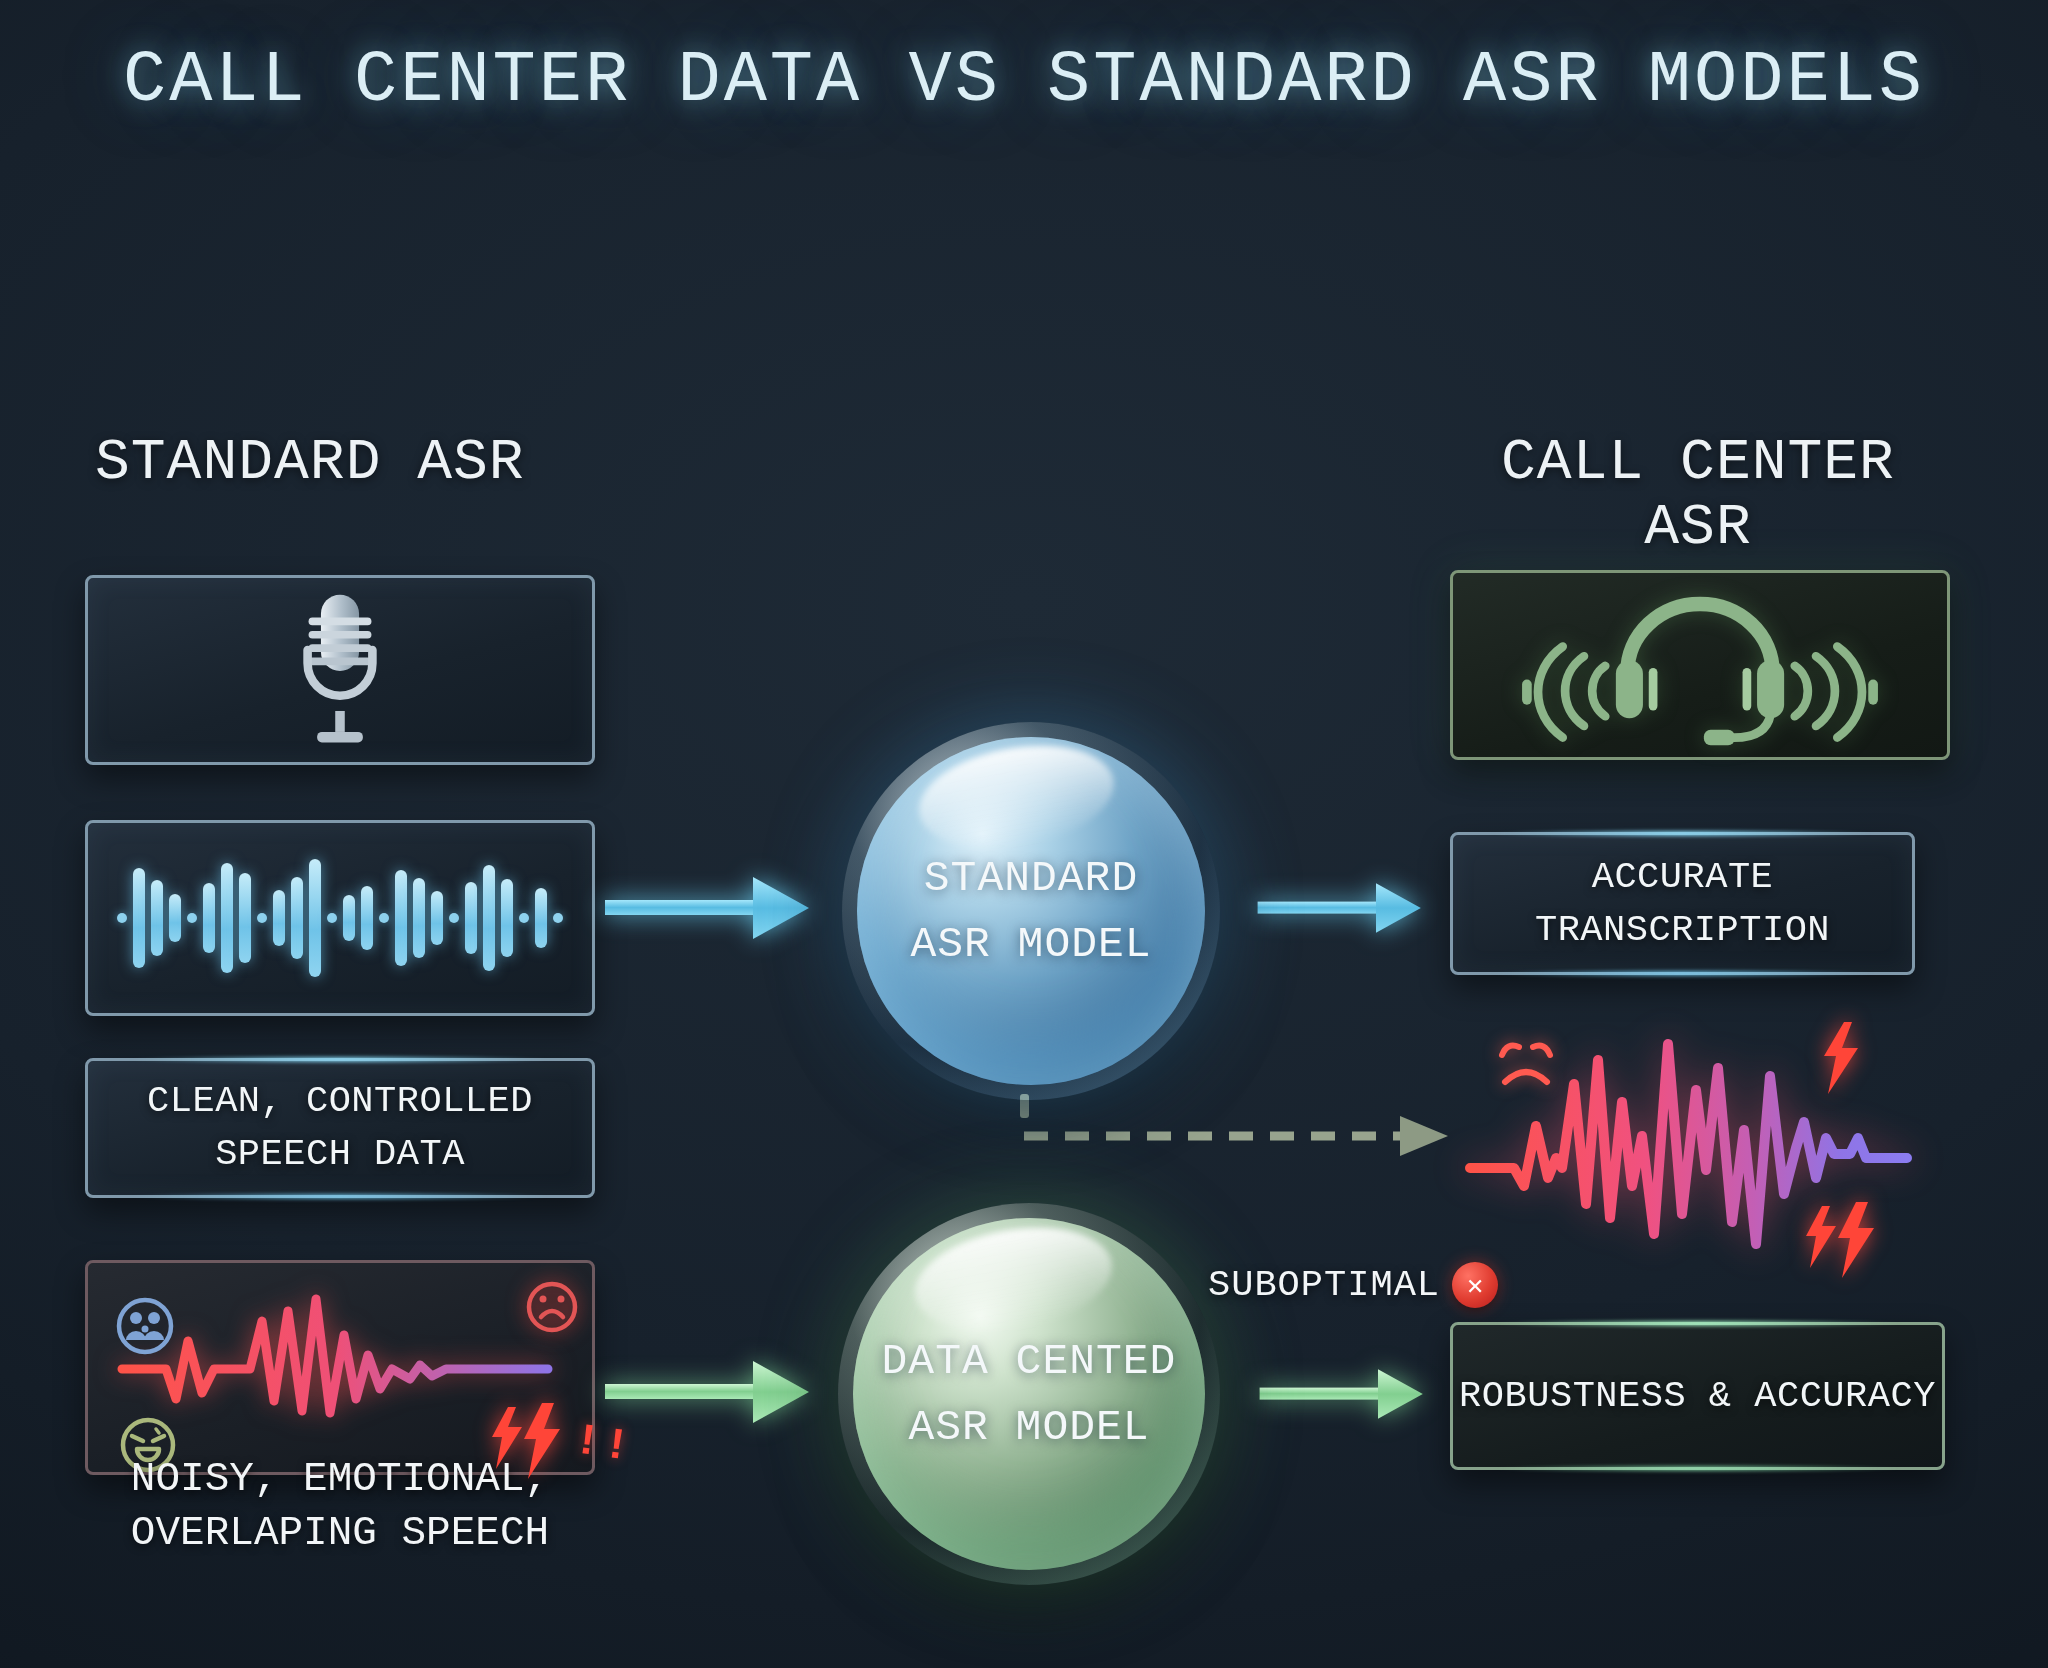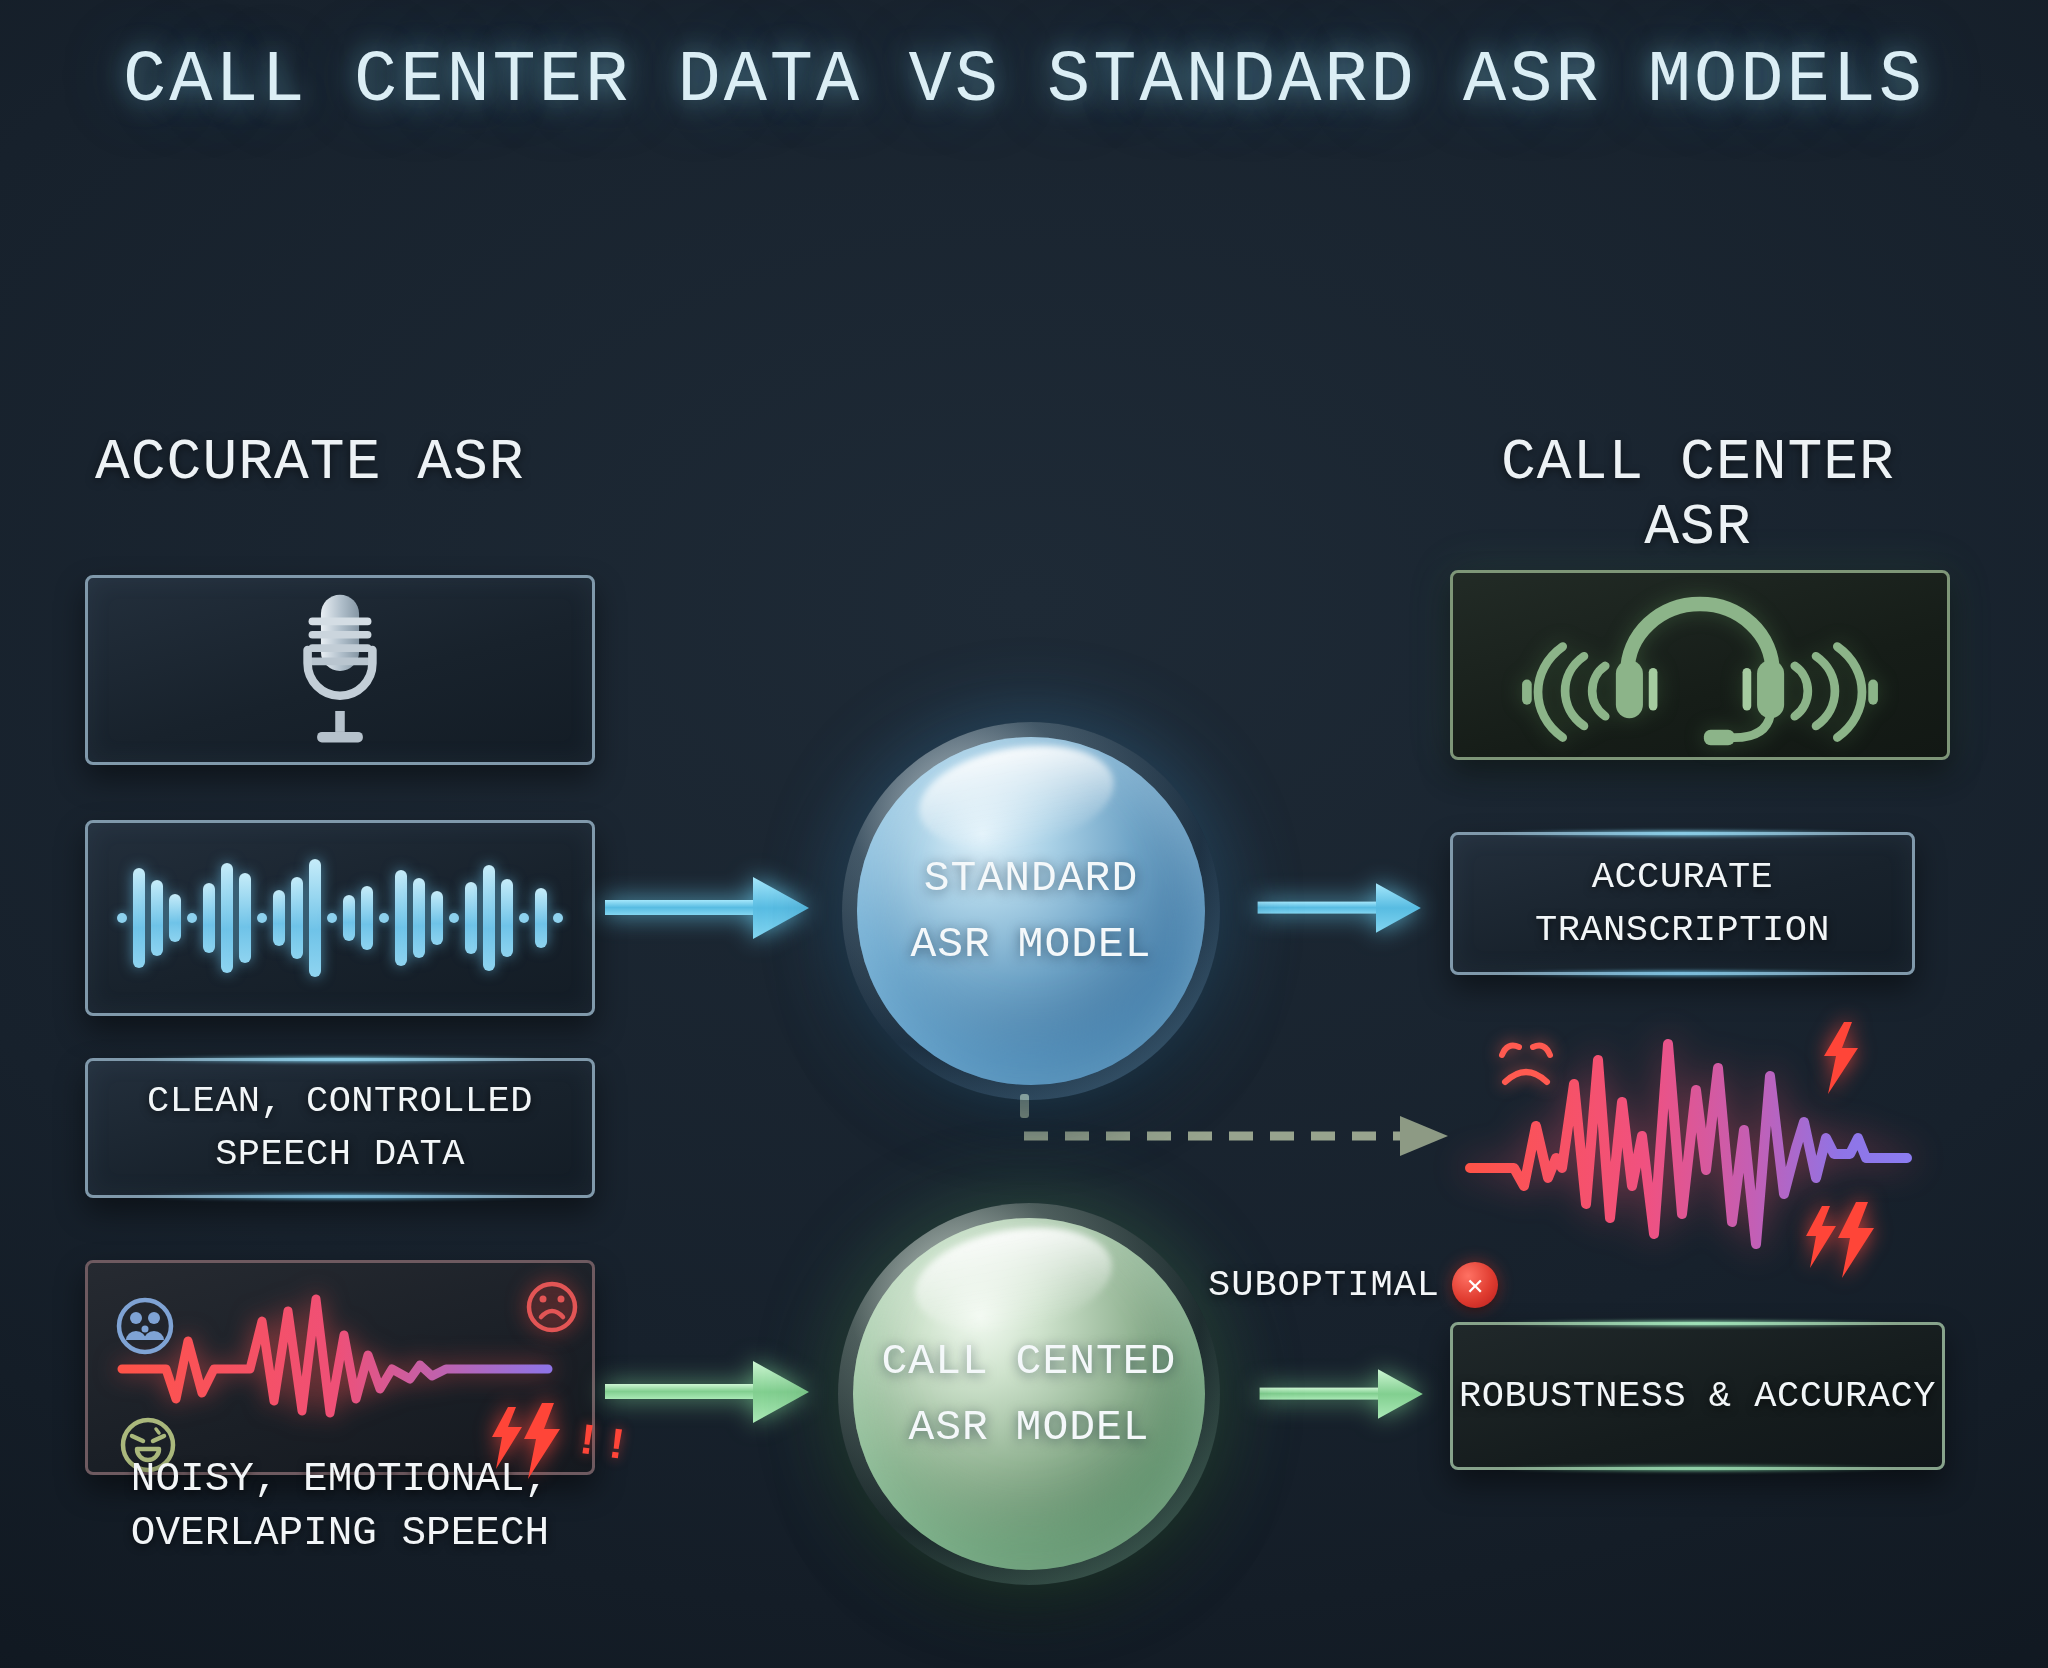--- a/index.html
+++ b/index.html
@@ -132,21 +132,21 @@
   .bolt-top{position:absolute;left:1818px;top:1022px;z-index:3;}
   .bolt-bot{position:absolute;left:1800px;top:1198px;z-index:3;}
 </style>
 </head>
 <body>
 
 <div class="stage">
 
   <div class="title">CALL CENTER DATA VS STANDARD ASR MODELS</div>
 
-  <div class="col-header left-header">ACCURATE ASR</div>
+  <div class="col-header left-header">STANDARD ASR</div>
   <div class="col-header right-header">CALL CENTER ASR</div>
 
   <div class="card steel mic-card">
     <svg width="118" height="162" viewBox="0 0 120 170">
       <defs>
         <linearGradient id="micg" x1="0" y1="0" x2="1" y2="0">
           <stop offset="0" stop-color="#e8eef3"></stop>
             <stop offset=".55" stop-color="#aebdc9"></stop>
             <stop offset="1" stop-color="#8596a4"></stop>
         </linearGradient>
@@ -301,21 +301,21 @@
     <div class="orb-label">
       <div>STANDARD</div>
       <div>ASR MODEL</div>
     </div>
   </div>
   <div class="orb orb-green">
     <div class="shell"></div>
     <div class="core"></div>
     <div class="hl"></div>
     <div class="orb-label">
-      <div>CALL CENTED</div>
+      <div>DATA CENTED</div>
       <div>ASR MODEL</div>
     </div>
   </div>
 
   <div class="subopt">
     <span class="subopt-text">SUBOPTIMAL</span>
     <span class="xbadge">✕</span>
   </div>
 
   <div class="card headset-card">

